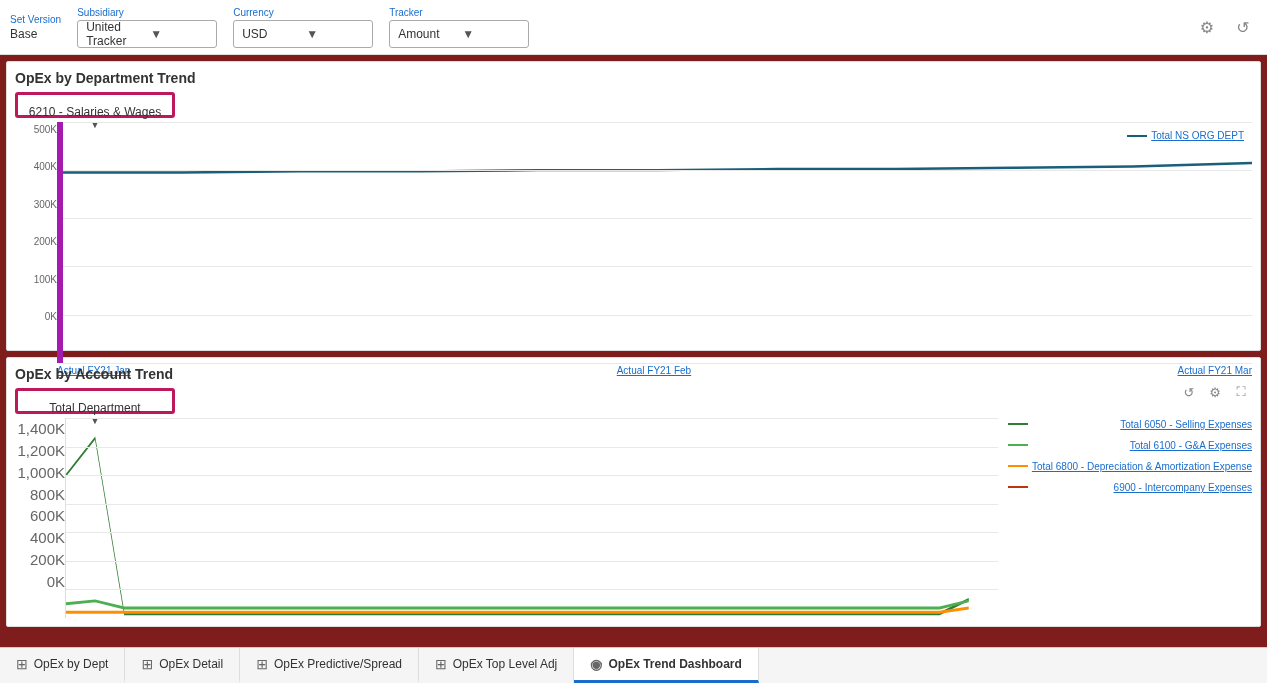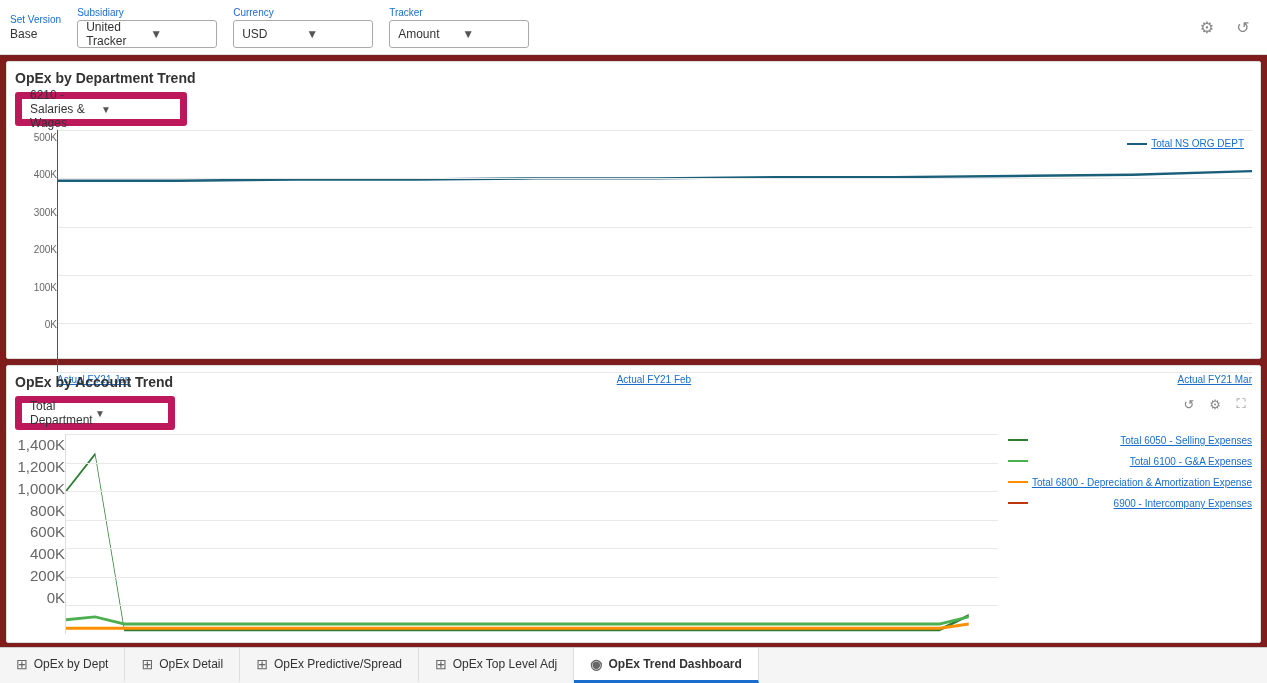--- a/index.html
+++ b/index.html
@@ -77,28 +77,29 @@
     }
     .chart-controls {
       display: flex;
       align-items: center;
       margin-bottom: 4px;
       gap: 8px;
     }
     .small-dropdown {
       display: flex;
       align-items: center;
-      border: 7px solid #be185d;
+      border: 3px solid #be185d;
       border-radius: 3px;
       background: #fff;
       padding: 10px 8px;
       min-width: 160px;
       cursor: pointer;
       height: 26px;
       font-size: 12px;
+      flex-direction: column;
     }
     .small-dropdown span { flex: 1; }
     .small-dropdown .arr { font-size: 10px; color: #555; }
 
     .chart-section-header {
       display: flex;
       align-items: center;
       justify-content: space-between;
     }
     .chart-icons {
@@ -132,21 +133,21 @@
       padding-top: 2px;
     }
     .chart1-main {
       flex: 1;
       display: flex;
       flex-direction: column;
     }
     .chart1-plot {
       flex: 1;
       position: relative;
-      border-left: 1px solid #a21caf;
+      border-left: 6px solid #a21caf;
       text-decoration: underline;
     }
     .chart1-xaxis {
       display: flex;
       justify-content: space-between;
       font-size: 10px;
       color: #1a6dcc;
       padding: 2px 0;
       cursor: pointer;
     }

